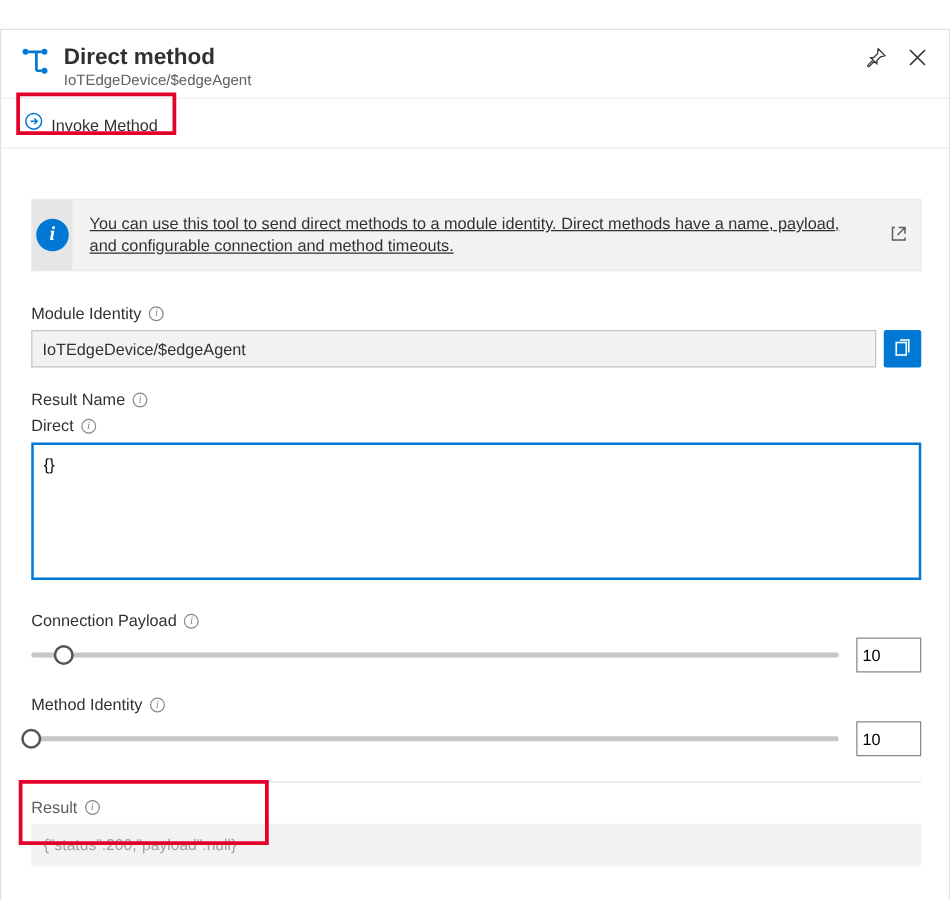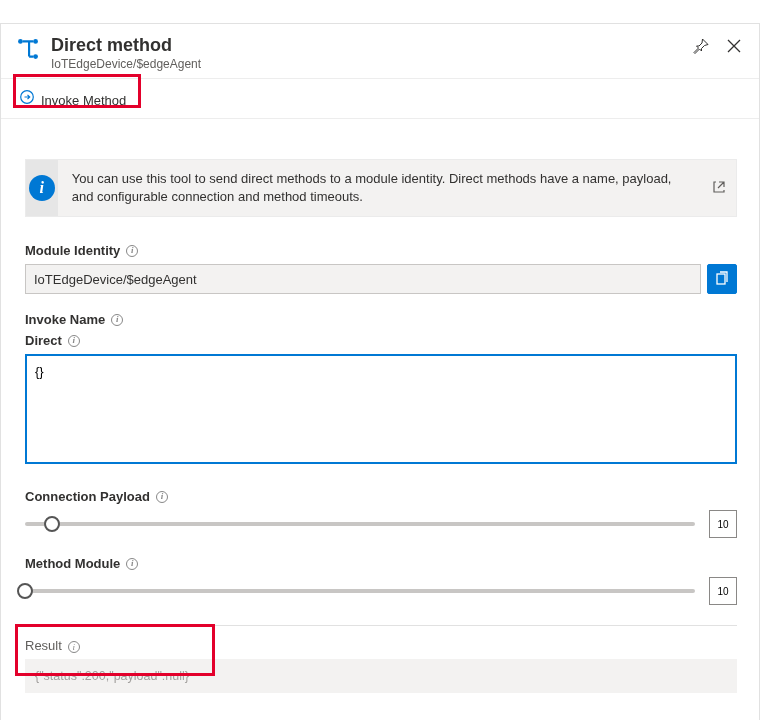--- a/index.html
+++ b/index.html
@@ -130,32 +130,32 @@
     font-style: italic;
     font-size: 16px;
     font-weight: bold;
   }
   .info-text {
     flex: 1 1 auto;
     padding: 10px 14px;
     font-size: 13px;
     line-height: 18px;
     color: #323130;
+    text-decoration: underline;
   }
   .info-ext {
     padding: 8px 10px;
     color: #605e5c;
   }
   .field-label {
     font-size: 13px;
     margin-bottom: 6px;
     display: flex;
     align-items: center;
     gap: 6px;
-    font-weight: bold;
   }
   .label-info {
     width: 12px; height: 12px;
     border: 1px solid #888;
     border-radius: 50%;
     display: inline-flex;
     align-items: center;
     justify-content: center;
     font-size: 9px;
     color: #888;
@@ -229,37 +229,36 @@
     top: 50%;
     width: 16px;
     height: 16px;
     background: #fff;
     border: 2px solid #555;
     border-radius: 50%;
     transform: translate(-50%, -50%);
     cursor: pointer;
   }
   .slider-value {
-    width: 28px;
+    width: 52px;
     height: 28px;
     border: 1px solid #8a8886;
-    text-align: center;
-    font-size: 10px;
+    font-size: 13px;
     padding: 4px;
   }
   .divider {
     border: none;
     border-top: 1px solid #e1e1e1;
     margin: 20px 0 12px 0;
   }
   .result-label {
     font-size: 13px;
     color: #605e5c;
     display: flex;
-    align-items: flex-end;
+    align-items: center;
     gap: 6px;
     margin-bottom: 6px;
   }
   .result-box {
     background: #f3f2f1;
     color: #a19f9d;
     padding: 10px 10px;
     font-size: 12.5px;
     min-height: 34px;
   }
@@ -349,21 +348,21 @@
       <button class="copy-btn" aria-label="Copy">
         <svg width="16" height="16" viewBox="0 0 16 16">
           <rect x="3" y="3" width="8" height="10" fill="none" stroke="#fff" stroke-width="1.3"></rect>
           <path d="M6 1 H13 V11" fill="none" stroke="#fff" stroke-width="1.3"></path>
         </svg>
       </button>
     </div>
 
     
     <div class="field-label">
-      <span>Invoke Name</span>
+      <span>Result Name</span>
       <span class="label-info">i</span>
     </div>
 
     
     <div class="field-label">
       <span>Direct</span>
       <span class="label-info">i</span>
     </div>
     <textarea class="payload-area" style="">{}</textarea>
 
@@ -381,21 +380,21 @@
             <div class="slider-thumb" style="left:4%"></div>
           </div>
         </div>
         <input class="slider-value" value="10" style="">
       </div>
     </div>
 
     
     <div class="slider-group">
       <div class="field-label">
-        <span>Method Module</span>
+        <span>Method Identity</span>
         <span class="label-info">i</span>
       </div>
       <div class="slider-row">
         <div class="slider-track-wrap">
           <div class="slider-track">
             <div class="slider-thumb" style="left:0%"></div>
           </div>
         </div>
         <input class="slider-value" value="10" style="">
       </div>

